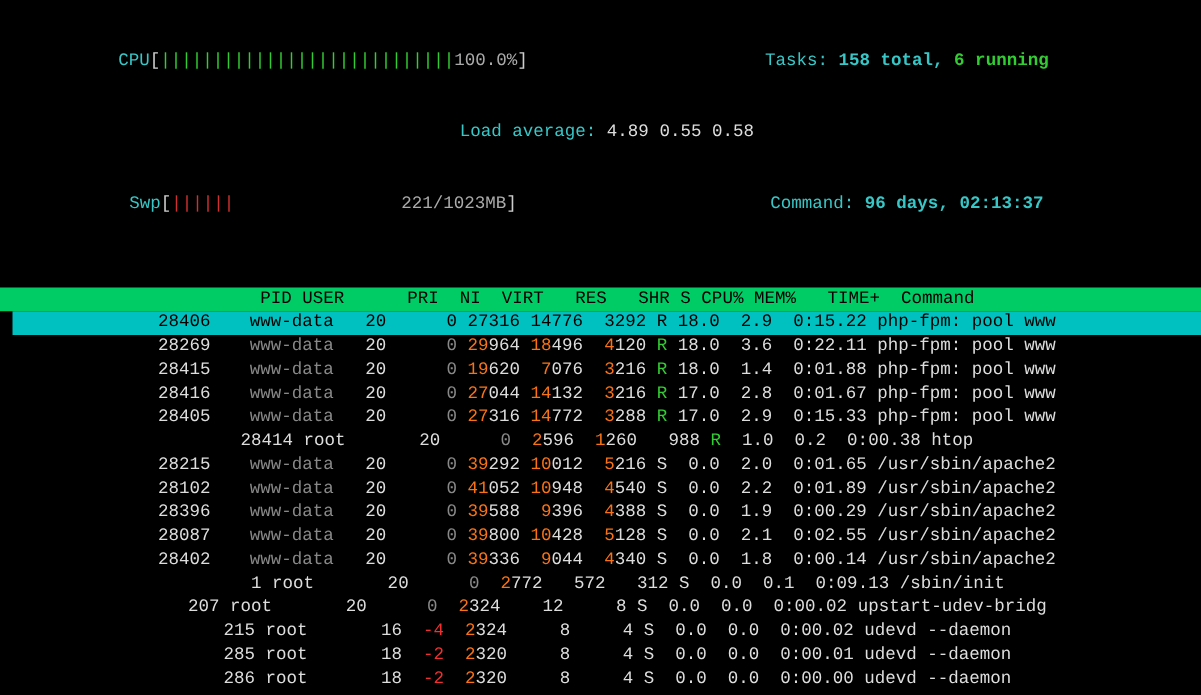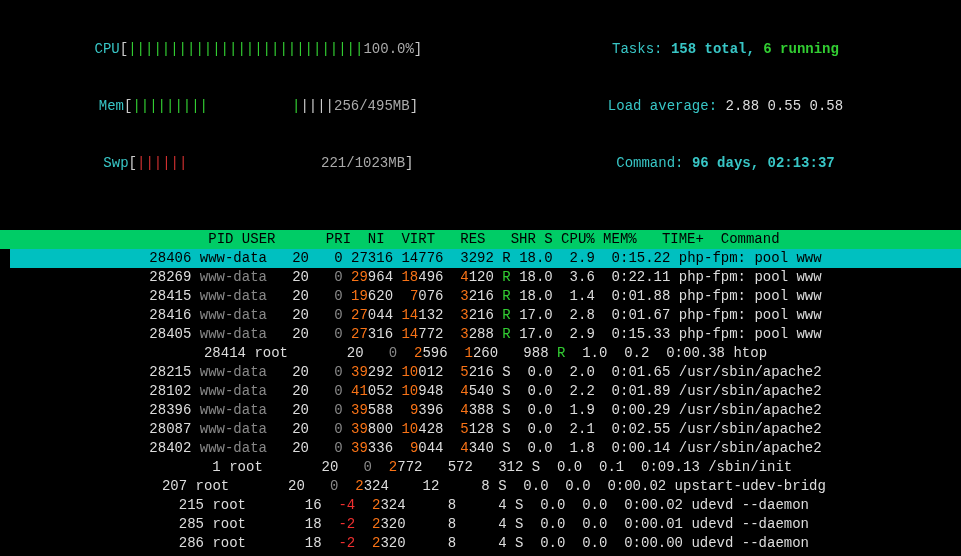--- a/index.html
+++ b/index.html
@@ -60,39 +60,38 @@
   .row {
     display: block;
   }
   .row.sel { background: #00c0c0; color: #000; }
   .row.sel .grey,
   .row.sel .cyan,
   .row.sel .green,
   .row.sel .red,
   .row.sel .white { color: #000; }
 
-  .grey  { color: #888; }
+  .grey  { color: #888; margin-left: 23px; }
   .cyan  { color: #f97316; }
   .green { color: #32cd32; }
   .red   { color: #f03030; }
   .white { color: #ddd; }
 </style>
 </head>
 <body>
 
 <div class="wrap">
 
   <div class="header-block">
     <div class="header-row">
       <div class="left-col">  <span class="label">CPU</span><span class="bracket">[</span><span class="barCpu">||||||||||||||||||||||||||||</span><span class="barBlank"></span><span class="valCpu">100.0%</span><span class="bracket">]</span></div>
       <div class="right-col"><span class="label">Tasks: </span><span class="tasksTot">158 total, </span><span class="running">6 running</span></div>
     </div>
     <div class="header-row">
-      <div class="left-col">  <span class="label">Mem</span><span class="bracket">[</span><span class="barMem">|||||||||          |</span><span class="barMemBlue"></span><span class="bracket">||||</span><span class="valMem">256/495MB</span><span class="bracket">]</span></div>
-      <div class="right-col"><span class="loadL">Load average: </span><span class="loadV">2.88</span> <span class="loadV">0.55</span> <span class="loadV">0.58</span></div>
+      <div class="right-col"><span class="loadL">Load average: </span><span class="loadV">4.89</span> <span class="loadV">0.55</span> <span class="loadV">0.58</span></div>
     </div>
     <div class="header-row">
       <div class="left-col">  <span class="label">Swp</span><span class="bracket">[</span><span class="barSwp">||||||</span><span class="bracket">              </span><span class="valSwp">221/1023MB</span><span class="bracket">]</span></div>
       <div class="right-col"><span class="upL">Command: </span><span class="upV">96 days, 02:13:37</span></div>
     </div>
   </div>
 
   <div style="height:19px"></div>
 
   <div class="thead">  PID USER      PRI  NI  VIRT   RES   SHR S CPU% MEM%   TIME+  Command</div>

